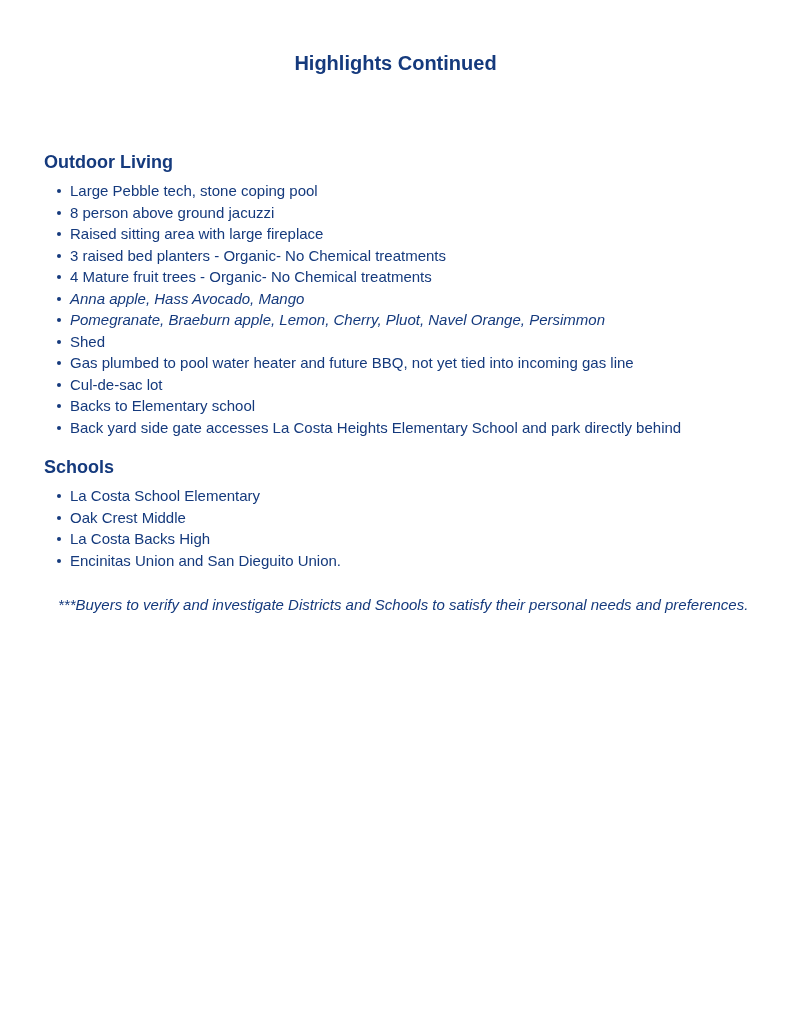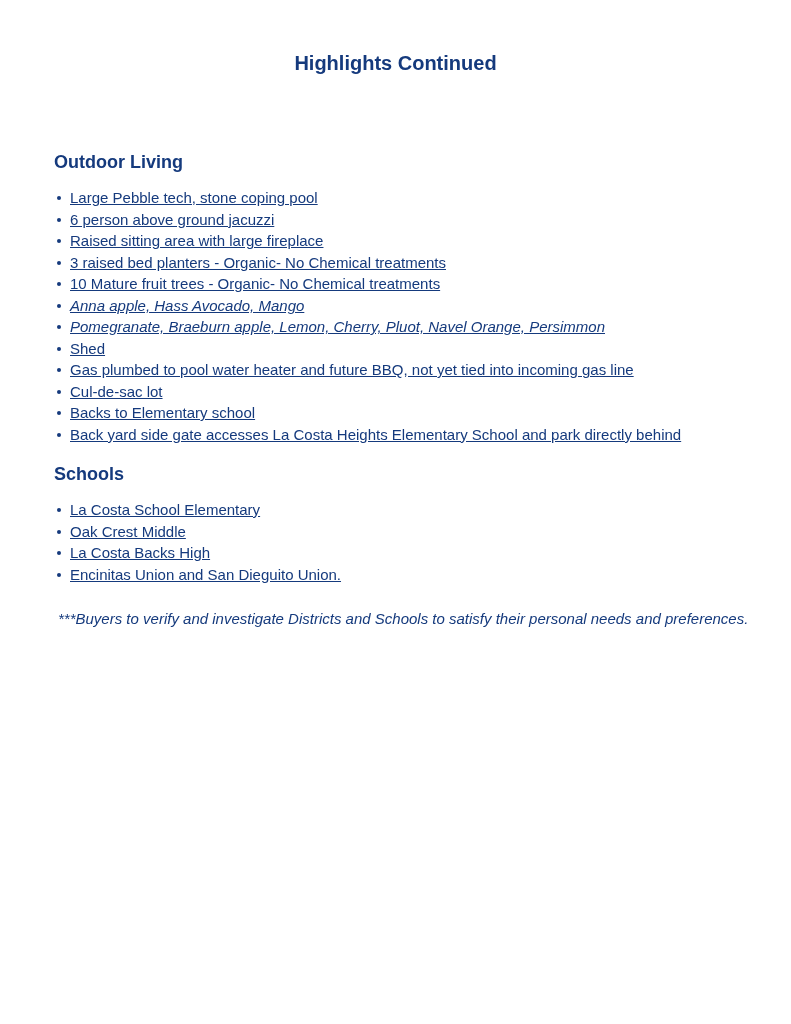--- a/index.html
+++ b/index.html
@@ -21,33 +21,32 @@
   }
   .doc-title {
     margin: 0;
     font-size: 20px;
     line-height: 23px;
     font-weight: bold;
     text-align: center;
     color: #153a7d;
   }
   .section-heading {
-    margin: 14px;
+    margin: 4px;
     font-size: 18px;
     line-height: 21px;
     font-weight: bold;
     color: #153a7d;
   }
   .section-outdoor { margin-top: 77px; }
   .section-schools { margin-top: 19px; }
   ul.bullet-list {
     list-style: none;
     margin: 7px 0 0 0;
     padding: 0;
-    text-decoration: underline;
   }
   ul.bullet-list li {
     position: relative;
     padding-left: 30px;
     font-size: 15px;
     line-height: 21.5px;
   }
   ul.bullet-list li .dot {
     position: absolute;
     left: 17px;
@@ -74,24 +73,24 @@
 <body>
 
 <div class="page">
 
   <h1 class="doc-title">Highlights Continued</h1>
 
   <div class="section-outdoor">
     <h2 class="section-heading">Outdoor Living</h2>
     <ul class="bullet-list">
       <li><span class="dot"></span><span class="li-text">Large Pebble tech, stone coping pool</span></li>
-      <li><span class="dot"></span><span class="li-text">6 person above ground jacuzzi</span></li>
+      <li><span class="dot"></span><span class="li-text">8 person above ground jacuzzi</span></li>
       <li><span class="dot"></span><span class="li-text">Raised sitting area with large fireplace</span></li>
       <li><span class="dot"></span><span class="li-text">3 raised bed planters - Organic- No Chemical treatments</span></li>
-      <li><span class="dot"></span><span class="li-text">10 Mature fruit trees - Organic- No Chemical treatments</span></li>
+      <li><span class="dot"></span><span class="li-text">4 Mature fruit trees - Organic- No Chemical treatments</span></li>
       <li class="italic"><span class="dot"></span><span class="li-text">Anna apple, Hass Avocado, Mango</span></li>
       <li class="italic"><span class="dot"></span><span class="li-text">Pomegranate, Braeburn apple, Lemon, Cherry, Pluot, Navel Orange, Persimmon</span></li>
       <li><span class="dot"></span><span class="li-text">Shed</span></li>
       <li><span class="dot"></span><span class="li-text">Gas plumbed to pool water heater and future BBQ, not yet tied into incoming gas line</span></li>
       <li><span class="dot"></span><span class="li-text">Cul-de-sac lot</span></li>
       <li><span class="dot"></span><span class="li-text">Backs to Elementary school</span></li>
       <li><span class="dot"></span><span class="li-text">Back yard side gate accesses La Costa Heights Elementary School and park directly behind</span></li>
     </ul>
   </div>
 

